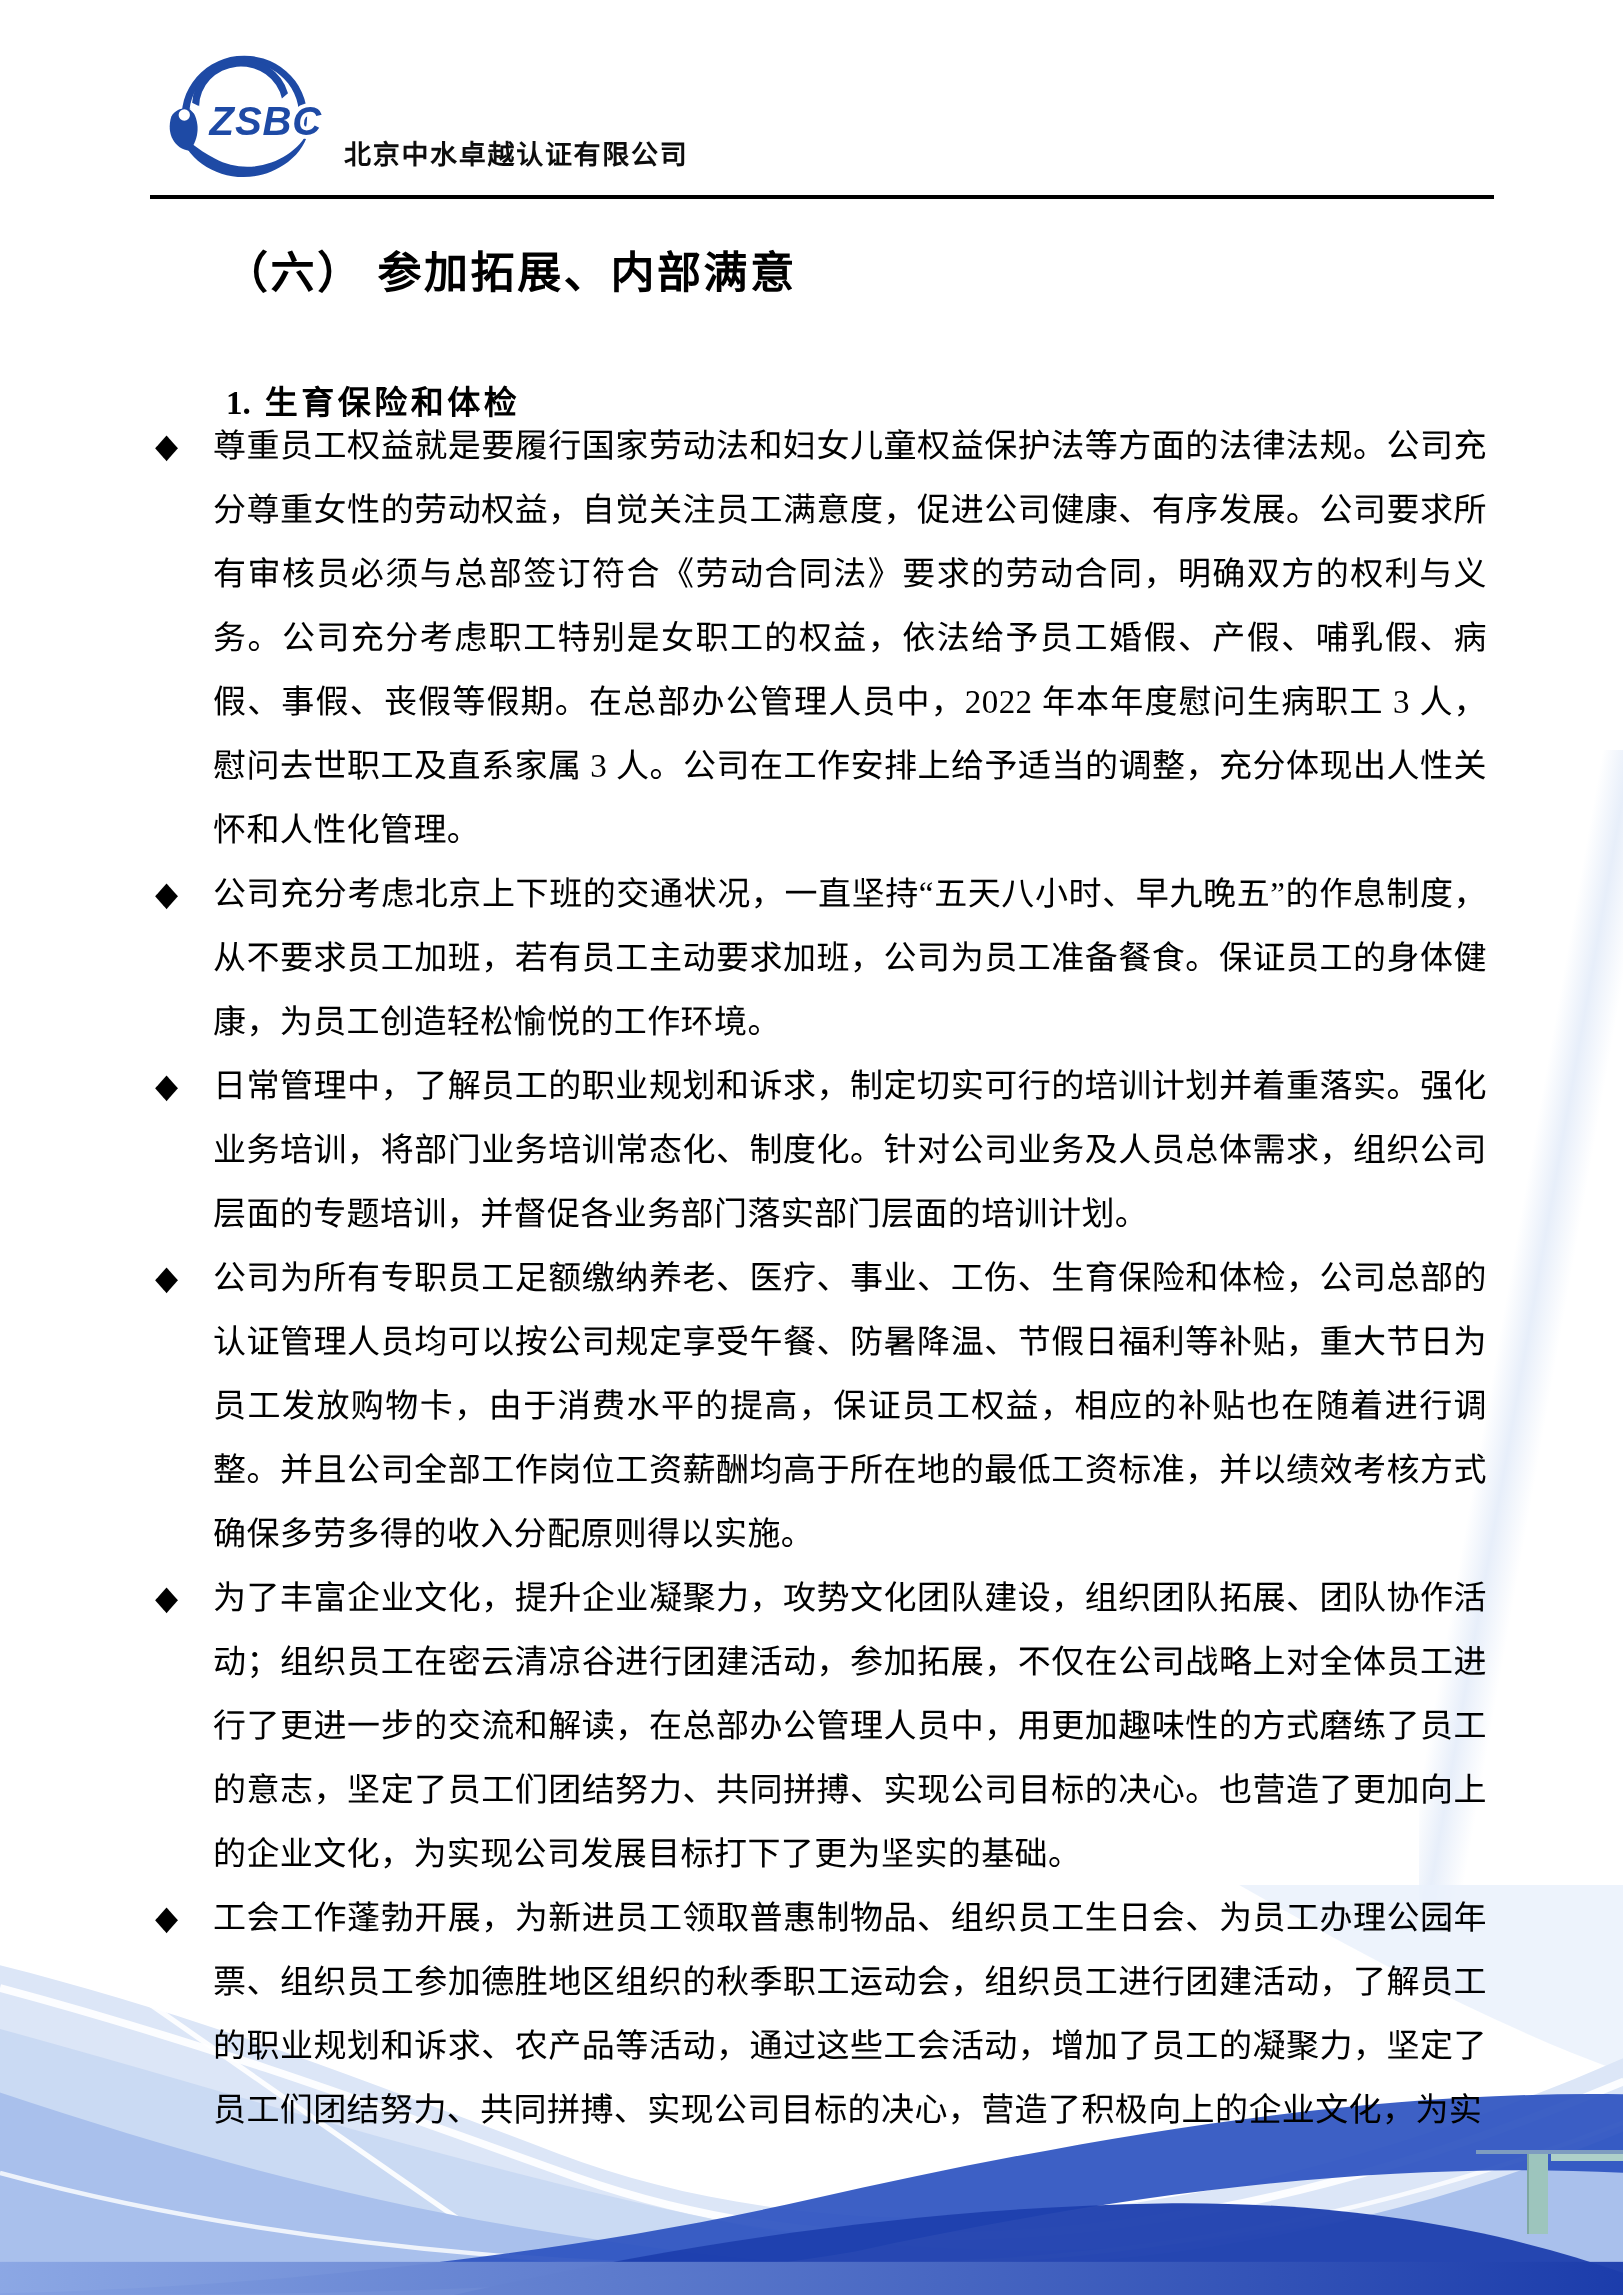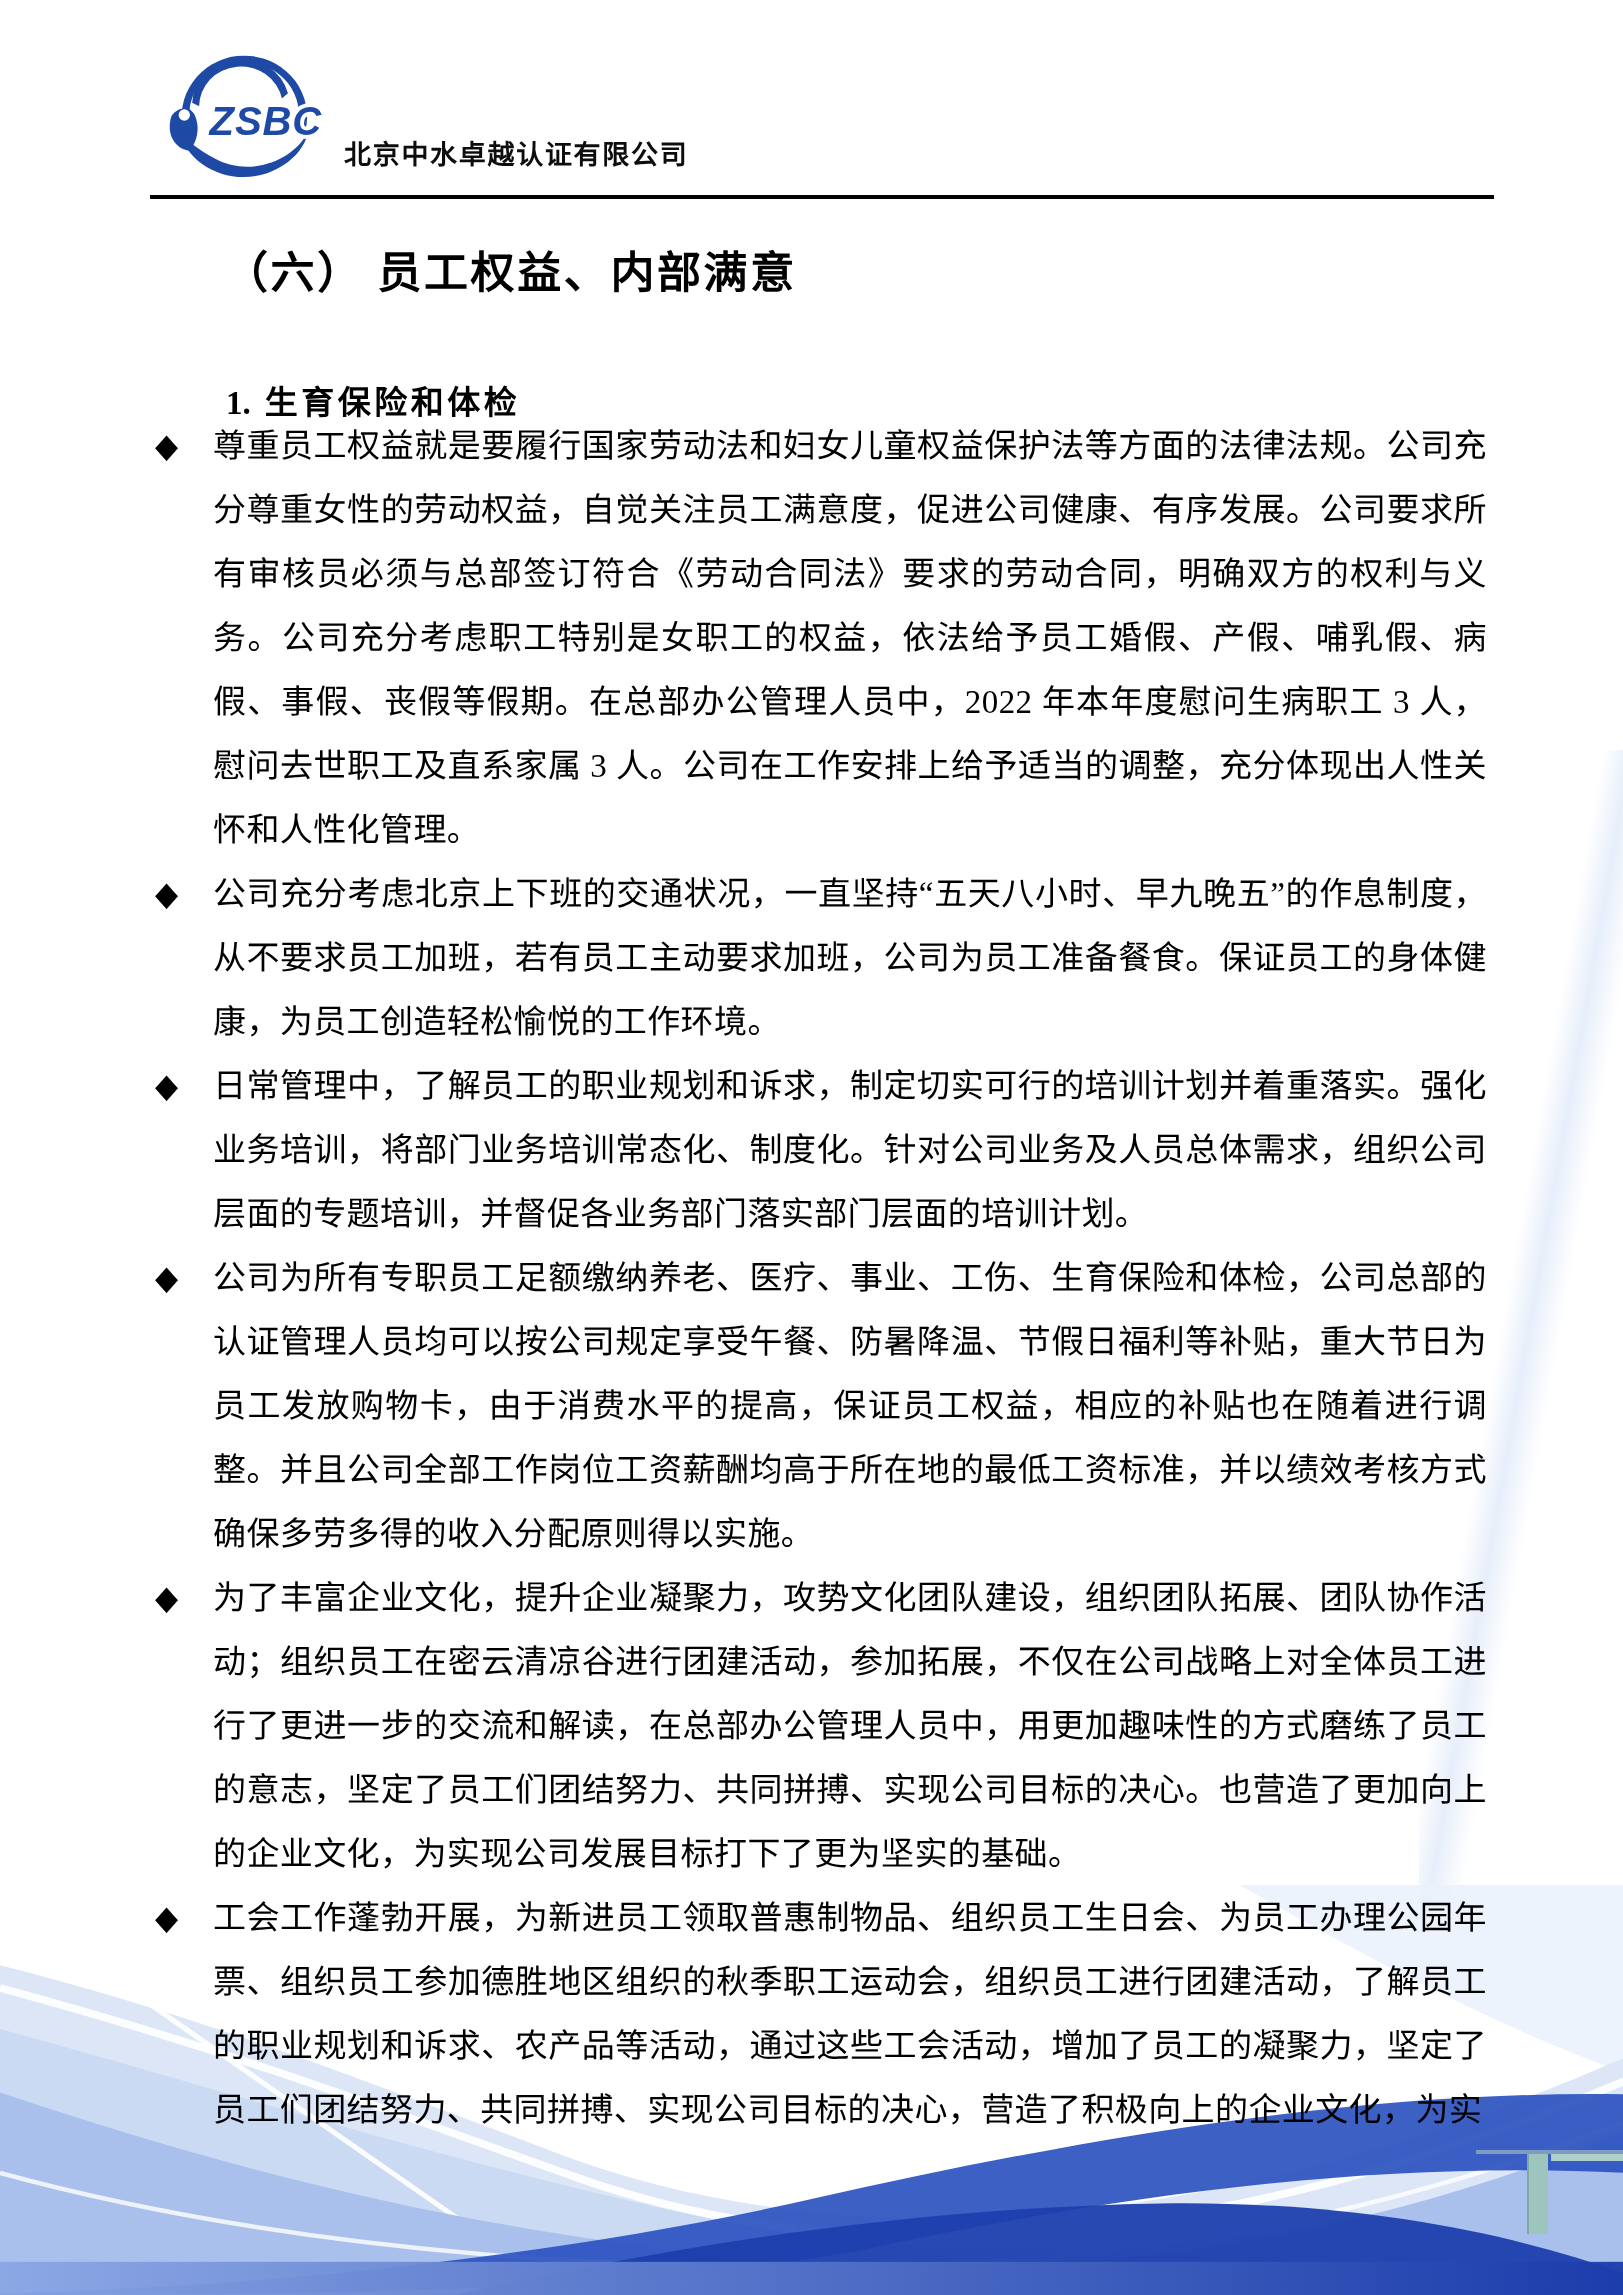--- a/index.html
+++ b/index.html
@@ -114,21 +114,21 @@
       <path class="logo-blue" d="M14,96 C26,146 92,170 140,134 C154,123 161,111 164,97 C148,133 96,152 56,130 C36,119 22,108 14,96 Z"></path>
       <path class="logo-blue" d="M6,82 C0,102 10,119 27,121 C39,106 39,87 29,73 C20,71 11,73 6,82 Z"></path>
       <circle cx="21" cy="80" r="6.5" fill="#ffffff"></circle>
       <path d="M27,73 L38,69 L33,79 Z" fill="#ffffff"></path>
     </g>
     <text x="50" y="103" font-family="Liberation Sans, DejaVu Sans, sans-serif" font-size="46" font-weight="bold" font-style="italic" letter-spacing="1" class="logo-blue" stroke="#ffffff" stroke-width="9" paint-order="stroke">ZSBC</text>
   </svg>
   <div class="company-name">北京中水卓越认证有限公司</div>
   <div class="header-rule"></div>
 
-  <h1 class="page-title">（六） 员工权益、内部满意</h1>
+  <h1 class="page-title">（六） 参加拓展、内部满意</h1>
   <h2 class="section-heading">
     <span class="num">1.</span>
     <span class="ttl">生育保险和体检</span>
   </h2>
 
   <ul class="bullets">
     <li>
       <span class="marker">◆</span>
       <p>尊重员工权益就是要履行国家劳动法和妇女儿童权益保护法等方面的法律法规。公司充分尊重女性的劳动权益，自觉关注员工满意度，促进公司健康、有序发展。公司要求所有审核员必须与总部签订符合《劳动合同法》要求的劳动合同，明确双方的权利与义务。公司充分考虑职工特别是女职工的权益，依法给予员工婚假、产假、哺乳假、病假、事假、丧假等假期。在总部办公管理人员中，2022 年本年度慰问生病职工 3 人，慰问去世职工及直系家属 3 人。公司在工作安排上给予适当的调整，充分体现出人性关怀和人性化管理。</p>
     </li>

